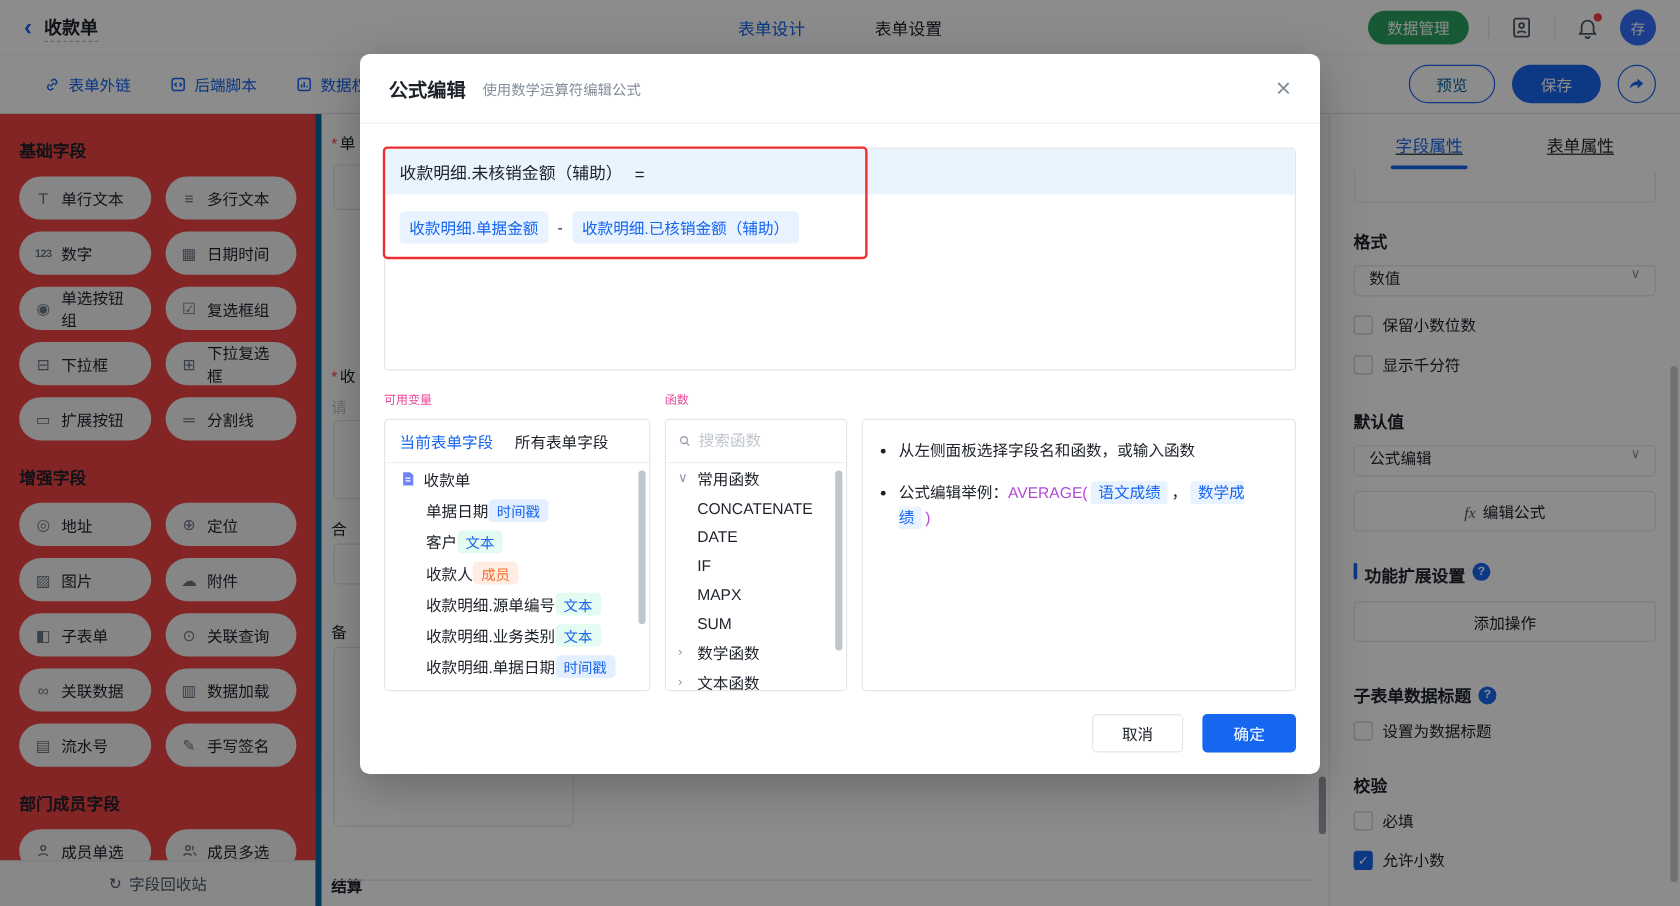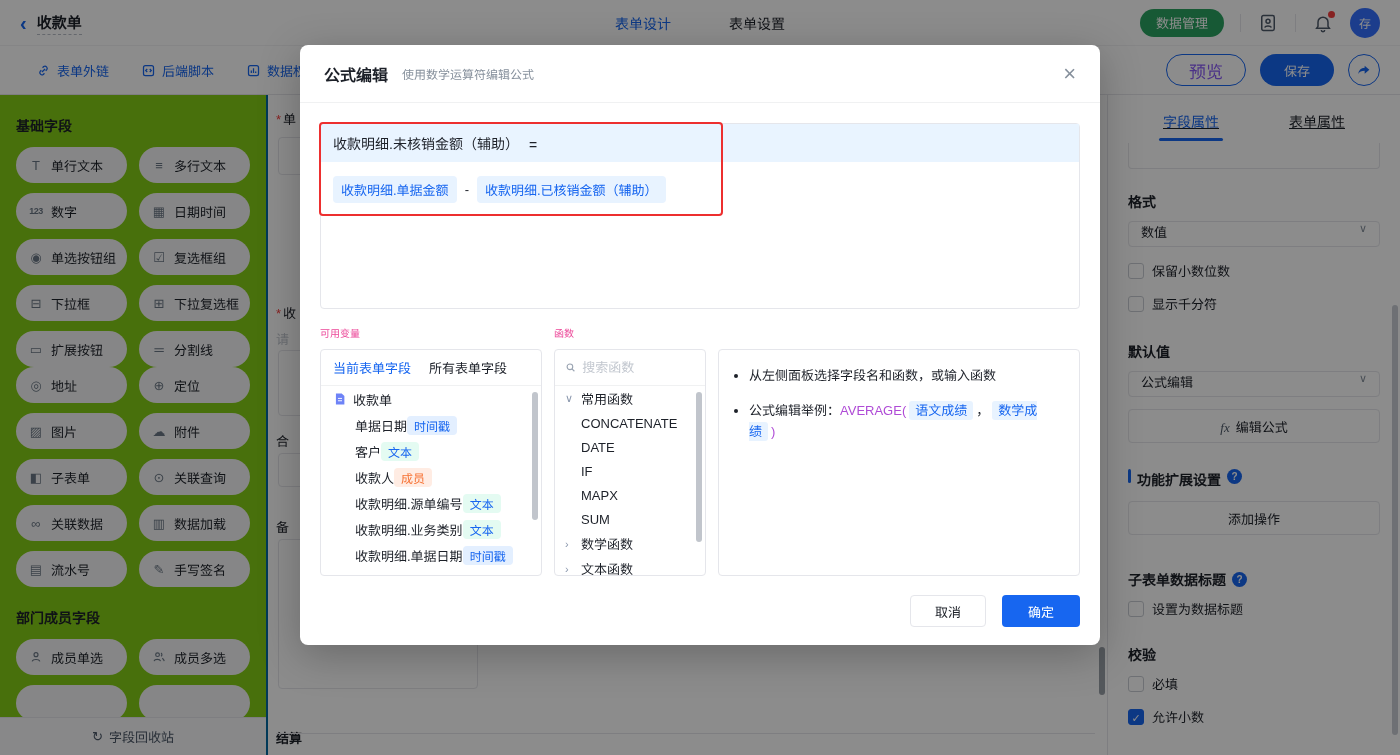--- a/index.html
+++ b/index.html
@@ -20,27 +20,27 @@
   .ticon svg { width:20px; height:20px; }
   .red-dot { position:absolute; top:-1px; right:-1px; width:7px; height:7px; border-radius:50%; background:#f53f3f; }
   .avatar { width:30px; height:30px; border-radius:50%; background:#3370FF; color:#fff; display:flex; align-items:center; justify-content:center; font-size:12px; cursor:pointer; }
 
   
   .subbar { position:absolute; top:46px; left:0; right:0; height:49px; background:#fff; border-bottom:1px solid #e5e6eb; display:flex; align-items:center; padding:0 20px; }
   .sublinks { display:flex; gap:32px; margin-left:16px; }
   .sublink { display:flex; align-items:center; gap:6px; color:#1766f0; font-size:13px; cursor:pointer; }
   .sublink svg { width:15px; height:15px; }
   .sub-right { margin-left:auto; display:flex; align-items:center; gap:14px; }
-  .btn-preview { height:32px; border-radius:16px; border:1px solid #1766f0; color:#8b5cf6; background:#fff; padding:0 22px; font-size:17px; cursor:pointer; }
+  .btn-preview { height:32px; border-radius:16px; border:1px solid #1766f0; color:#0369a1; background:#fff; padding:0 22px; font-size:13px; cursor:pointer; }
   .btn-save { height:32px; border-radius:16px; border:none; color:#fff; background:#1766f0; padding:0 24px; font-size:13px; cursor:pointer; }
   .btn-share { width:32px; height:32px; border-radius:50%; border:1px solid #1766f0; background:#fff; display:flex; align-items:center; justify-content:center; cursor:pointer; }
   .btn-share svg { width:16px; height:16px; }
 
   
-  .sidebar { position:absolute; top:95px; left:0; bottom:0; width:268px; background:#84cc16; border-right:2px solid #0369a1; padding:0 16px; overflow:hidden; }
+  .sidebar { position:absolute; top:95px; left:0; bottom:0; width:268px; background:#ef4444; border-right:5px solid #0369a1; padding:0 16px; overflow:hidden; }
   .side-title { font-size:14px; font-weight:700; margin:20px 0 12px; }
   .pill-grid { display:grid; grid-template-columns:1fr 1fr; gap:10px 12px; }
   .fpill { height:36px; border-radius:18px; background:#f4f5f6; display:flex; align-items:center; padding:0 10px; cursor:grab; }
   .p-icon { min-width:20px; text-align:center; color:#6b7785; font-size:13px; margin-right:5px; line-height:1; }
   .p-icon svg { width:14px; height:14px; vertical-align:middle; }
   .p-icon.sm { font-size:9px; font-weight:bold; letter-spacing:-0.5px; }
   .recycle-bar { position:absolute; left:0; right:0; bottom:0; height:38px; background:#f7f8fa; border-top:1px solid #e5e6eb; display:flex; align-items:center; justify-content:center; gap:6px; color:#4e5969; cursor:pointer; }
 
   
   .canvas { position:absolute; top:95px; left:268px; right:293px; bottom:0; background:#fff; }
@@ -232,20 +232,21 @@
       <div class="fpill">
           <span class="p-icon">▭</span>
           <span>扩展按钮</span>
         </div>
       <div class="fpill">
           <span class="p-icon">═</span>
           <span>分割线</span>
         </div>
     </div>
 
+    <div class="side-title">增强字段</div>
     <div class="pill-grid">
       <div class="fpill">
           <span class="p-icon">◎</span>
           <span>地址</span>
         </div>
       <div class="fpill">
           <span class="p-icon">⊕</span>
           <span>定位</span>
         </div>
       <div class="fpill">

